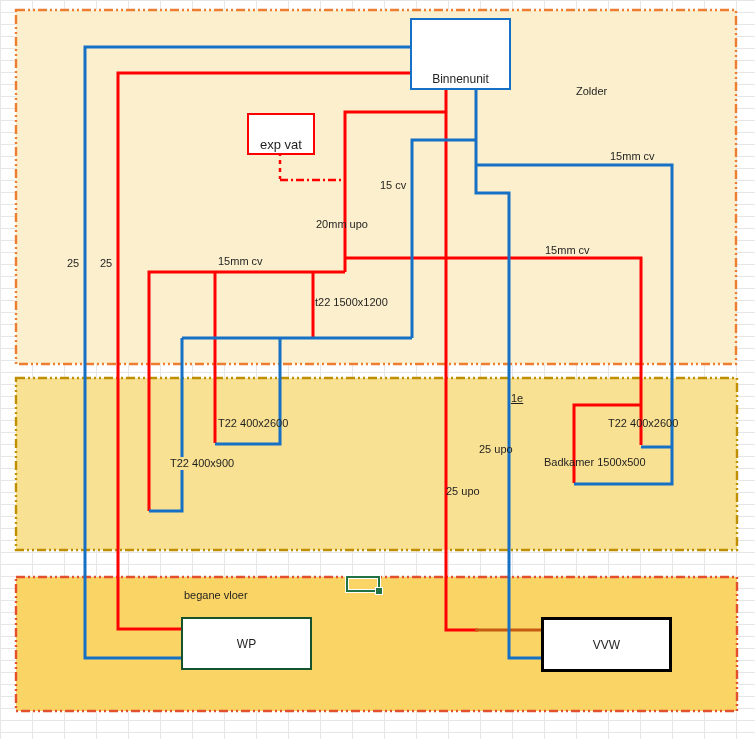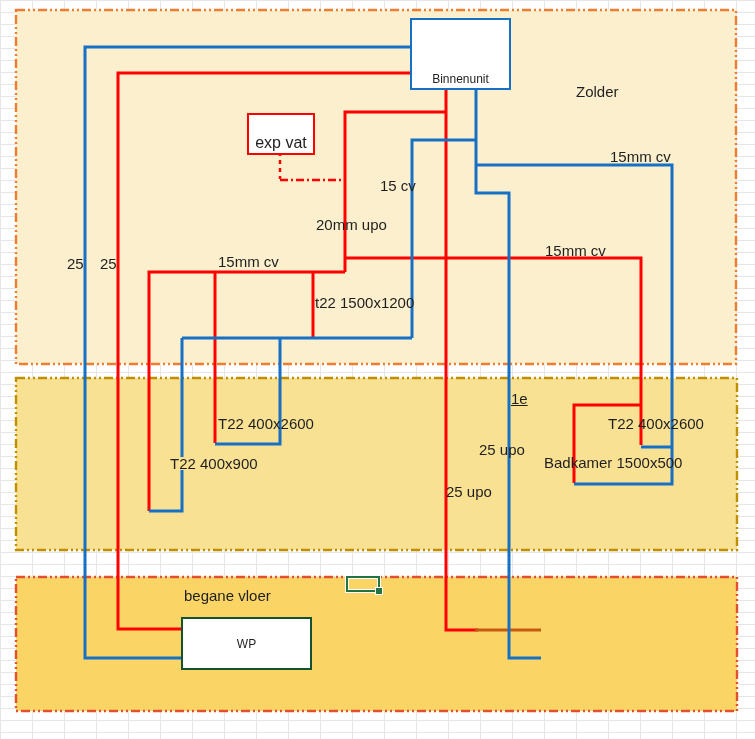--- a/index.html
+++ b/index.html
@@ -11,34 +11,34 @@
       linear-gradient(to bottom, #e6e6e6 1px, transparent 1px),
       linear-gradient(to right, #e6e6e6 1px, transparent 1px);
     background-size:32px 12px;
     position:relative;
     overflow:hidden;
   }
   .stage{position:absolute;left:4px;top:0;width:755px;height:739px;}
   svg{position:absolute;left:0;top:0;}
   .lbl{
     position:absolute;
-    font-size:15px;
+    font-size:11px;
     color:#1f1f1f;
     white-space:nowrap;
     line-height:13px;
     text-align:right;
   }
   .box{
     position:absolute;
     background:#ffffff;
     display:flex;align-items:center;justify-content:center;
     font-size:12px;color:#1f1f1f;
   }
   .box-binnenunit{left:406px;top:18px;width:97px;height:66px;border:2px solid #1570C6;align-items:flex-end;padding-bottom:2px;}
-  .box-expvat{left:243px;top:113px;width:64px;height:37px;border:2px solid #FF0000;align-items:flex-end;padding-bottom:1px;font-size:16px;}
+  .box-expvat{left:243px;top:113px;width:64px;height:37px;border:2px solid #FF0000;align-items:flex-end;padding-bottom:1px;font-size:13px;}
   .box-wp{left:177px;top:617px;width:127px;height:49px;border:2px solid #14532d;}
   .box-vvw{left:537px;top:617px;width:125px;height:49px;border:3px solid #000000;}
   .sel{
     position:absolute;left:342px;top:576px;width:30px;height:12px;
     border:2px solid #217346;
     box-shadow:inset 0 0 0 1px #ffffff, 0 0 0 1px #ffffff;
     background:transparent;
   }
   .sel-handle{
     position:absolute;left:371px;top:587px;width:6px;height:6px;
@@ -86,20 +86,23 @@
 
   <div class="box box-binnenunit">
     <span>Binnenunit</span>
   </div>
   <div class="box box-expvat">
     <span>exp vat</span>
   </div>
   <div class="box box-wp">
     <span>WP</span>
   </div>
+  <div class="box box-vvw">
+    <span>VVW</span>
+  </div>
 
   <div class="lbl" style="left:572px;top:85px;">Zolder</div>
   <div class="lbl" style="left:63px;top:257px;">25</div>
   <div class="lbl" style="left:96px;top:257px;">25</div>
   <div class="lbl" style="left:376px;top:179px;">15 cv</div>
   <div class="lbl" style="left:312px;top:218px;">20mm upo</div>
   <div class="lbl" style="left:214px;top:255px;">15mm cv</div>
   <div class="lbl" style="left:606px;top:150px;">15mm cv</div>
   <div class="lbl" style="left:541px;top:244px;">15mm cv</div>
   <div class="lbl" style="left:311px;top:296px;">t22 1500x1200</div>

